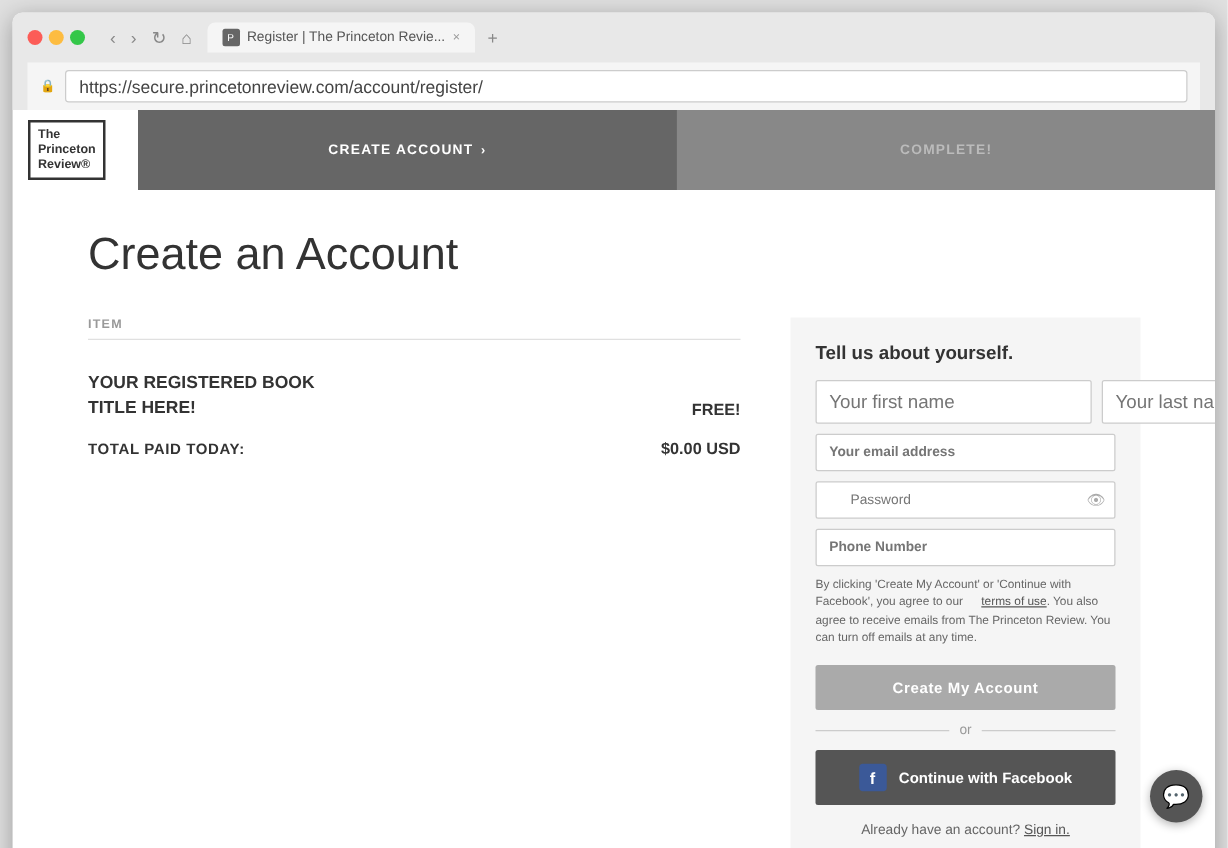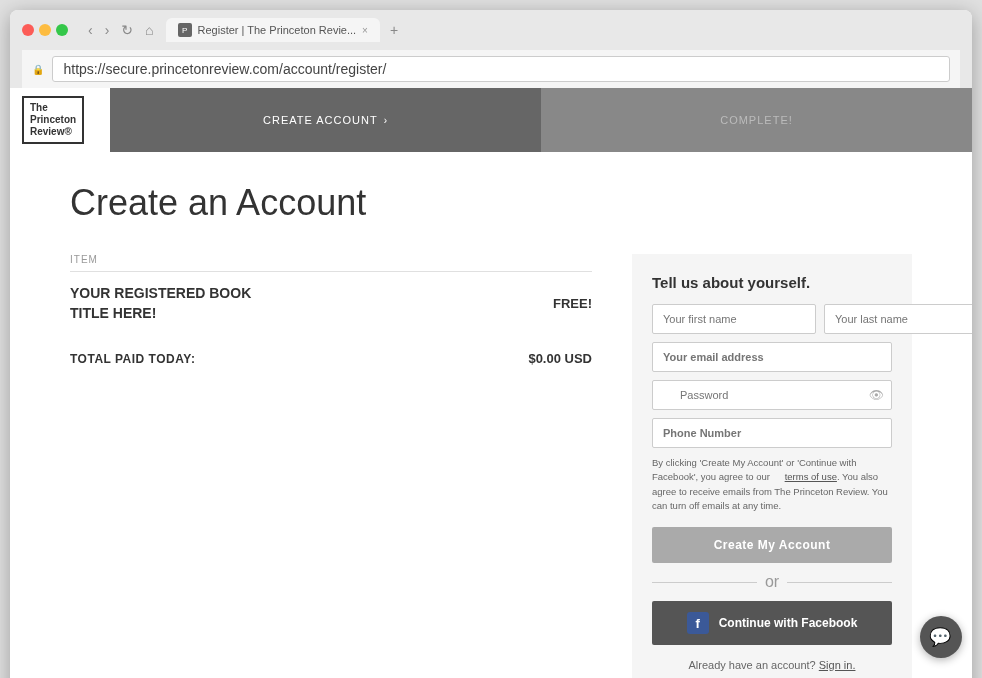--- a/index.html
+++ b/index.html
@@ -167,21 +167,21 @@
       flex: 1;
     }
 
     .step-item {
       flex: 1;
       display: flex;
       align-items: center;
       justify-content: center;
       padding: 12px 20px;
       font-size: 11px;
-      font-weight: normal;
+      font-weight: bold;
       letter-spacing: 1px;
       color: #ccc;
     }
 
     .step-item.active {
       background: #666;
       color: white;
     }
 
     .step-item.inactive {
@@ -214,32 +214,32 @@
     }
 
     .left-panel {
       flex: 1;
     }
 
     
     .item-label {
       font-size: 10px;
       color: #999;
-      font-weight: normal;
+      font-weight: bold;
       letter-spacing: 1px;
       border-bottom: 1px solid #e0e0e0;
       padding-bottom: 6px;
-      margin-bottom: 12px;
+      margin-bottom: 24px;
     }
 
     .order-row {
       display: flex;
       justify-content: space-between;
-      align-items: center;
-      margin-bottom: 20px;
+      align-items: flex-end;
+      margin-bottom: 8px;
     }
 
     .book-title {
       font-size: 14px;
       font-weight: bold;
       color: #333;
       text-transform: uppercase;
       line-height: 1.4;
     }
 
@@ -288,21 +288,21 @@
       display: flex;
       gap: 8px;
       margin-bottom: 8px;
     }
 
     .form-input {
       flex: 1;
       padding: 8px 10px;
       border: 1px solid #ccc;
       background: white;
-      font-size: 11px;
+      font-size: 15px;
       color: #999;
       outline: none;
       border-radius: 2px;
     }
 
     .form-input-full {
       width: 100%;
       padding: 8px 10px;
       border: 1px solid #ccc;
       background: white;
@@ -364,21 +364,21 @@
       cursor: pointer;
       border-radius: 2px;
       margin-bottom: 10px;
     }
 
     .or-divider {
       display: flex;
       align-items: center;
       gap: 8px;
       margin-bottom: 10px;
-      font-size: 16px;
+      font-size: 11px;
       color: #999;
     }
 
     .divider-line {
       flex: 1;
       height: 1px;
       background: #ccc;
     }
 
     .btn-facebook {

